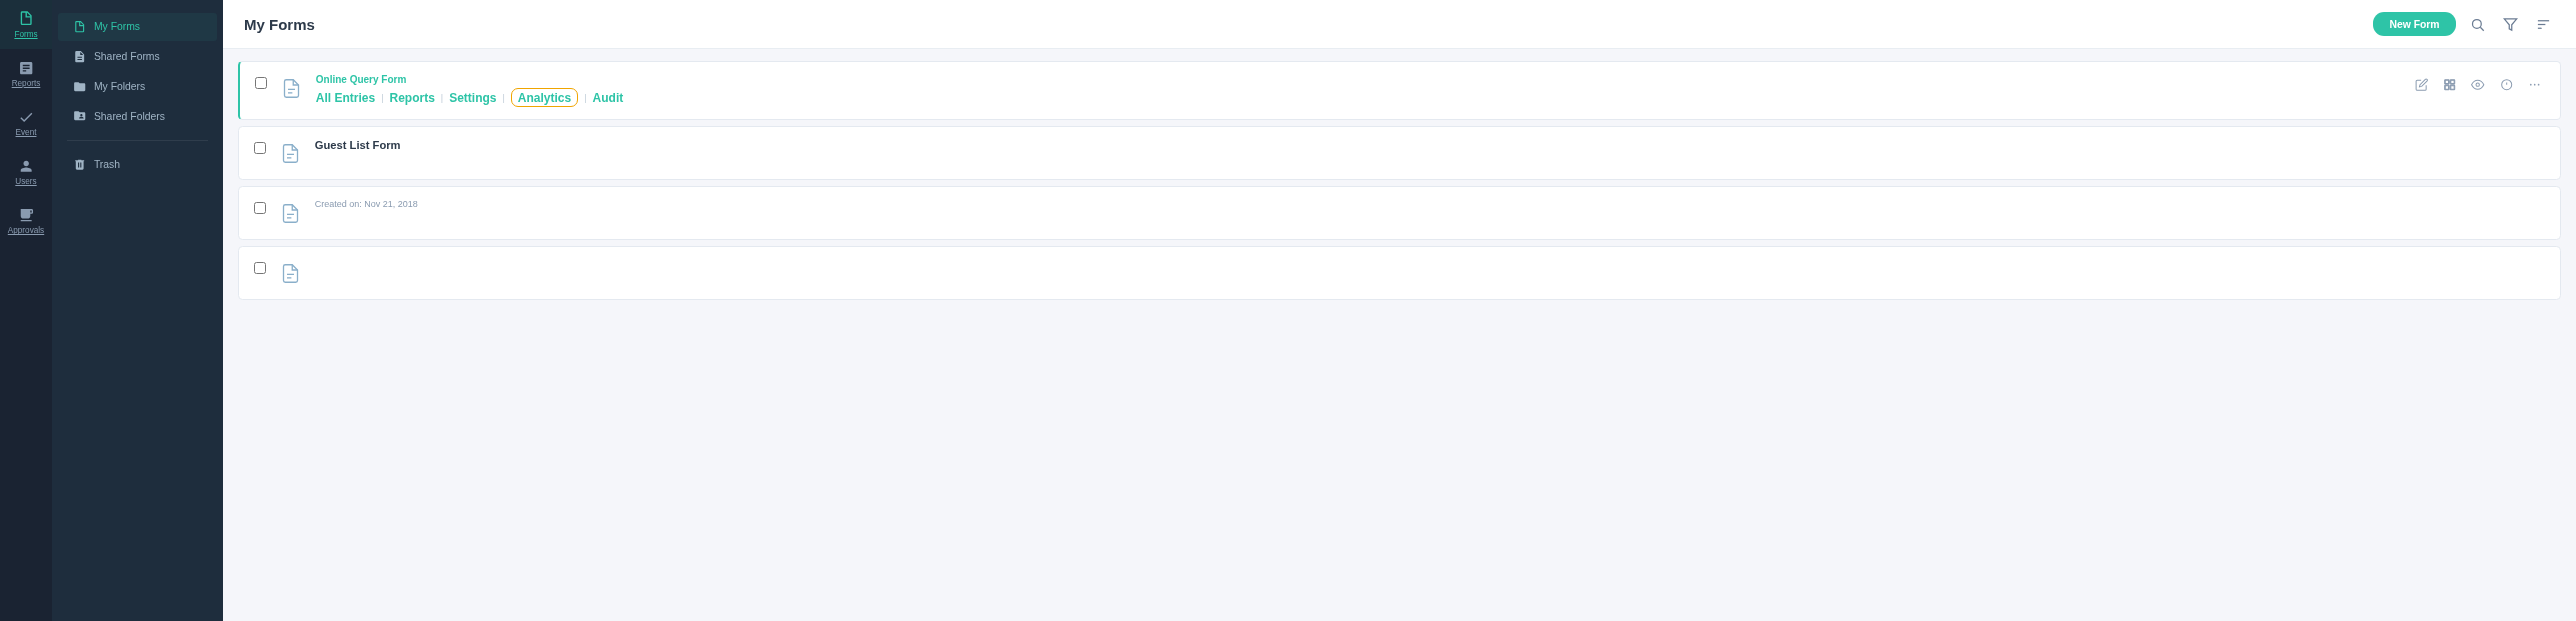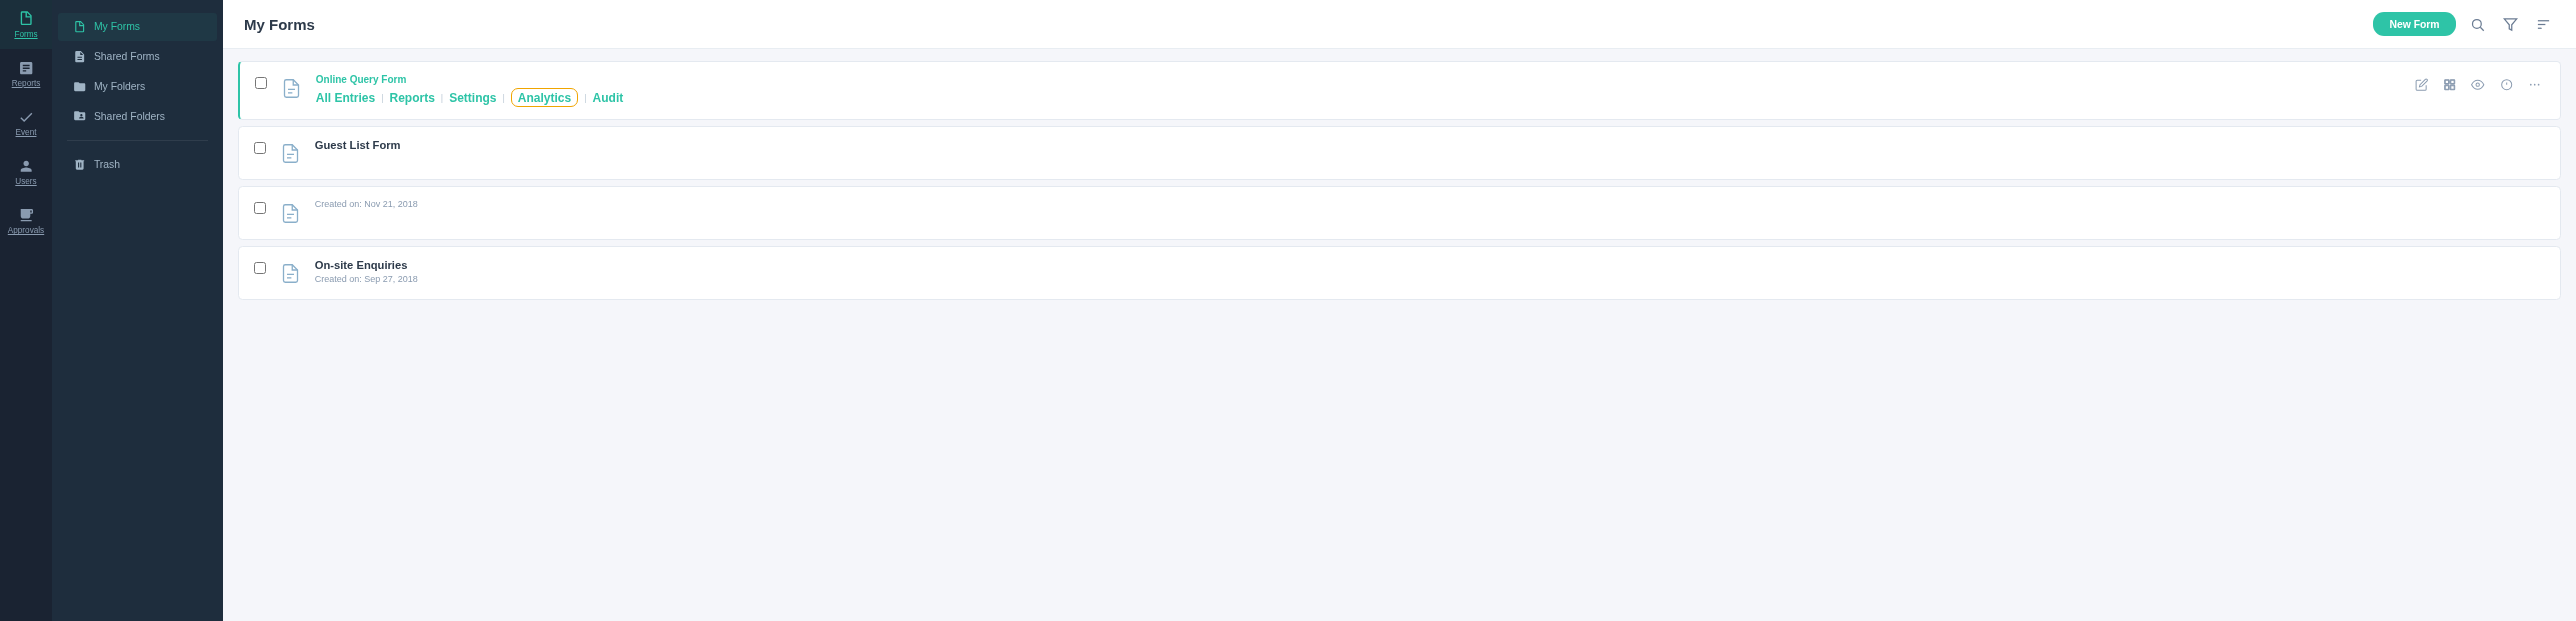--- a/index.html
+++ b/index.html
@@ -393,23 +393,17 @@
     <div class="form-item">
       <input type="checkbox" class="form-checkbox" style="">
       <div class="form-icon-wrap">
         <svg viewBox="0 0 24 24" fill="none" stroke="#8aafca" stroke-width="1.5">
             <path d="M14 2H6a2 2 0 0 0-2 2v16a2 2 0 0 0 2 2h12a2 2 0 0 0 2-2V8z"></path>
             <polyline points="14 2 14 8 20 8"></polyline>
             <line x1="8" y1="13" x2="16" y2="13"></line>
             <line x1="8" y1="17" x2="13" y2="17"></line>
           </svg>
       </div>
-      <div class="form-info">
-        <div class="form-name-plain">On-site Enquiries</div>
-        <div class="form-meta">
-          <span>Created on: Sep 27, 2018</span>
-        </div>
-      </div>
     </div>
 
   </div>
 </main>
 
 
 </body></html>

